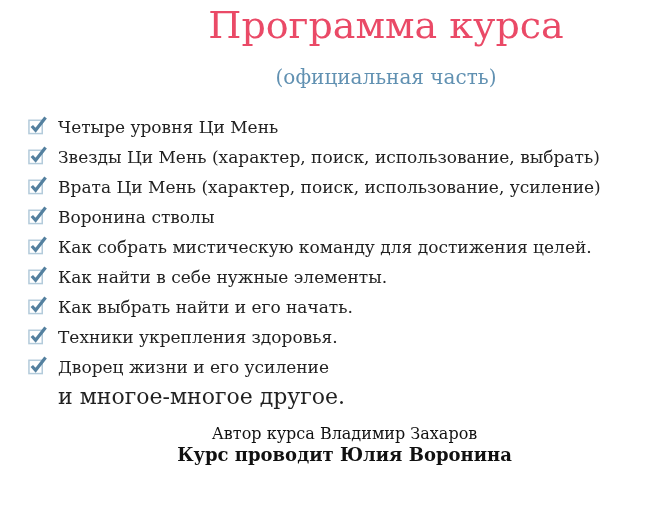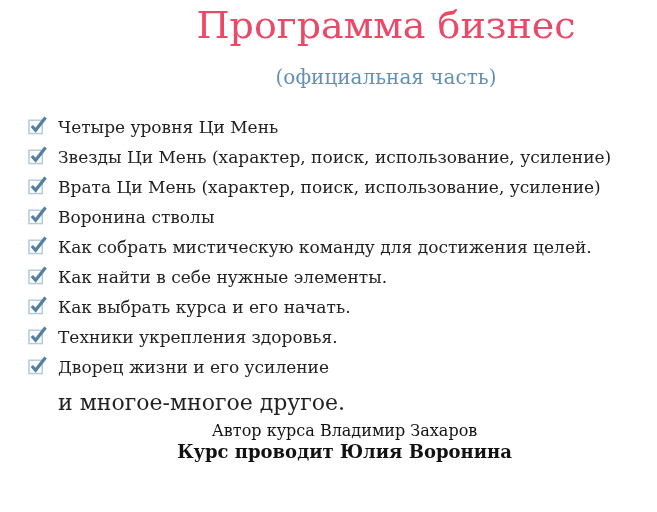--- a/index.html
+++ b/index.html
@@ -26,21 +26,21 @@
     color: var(--color-title, #ea4a67);
   }
   .subtitle {
     margin-top: 17px;
     font-size: 20px;
     line-height: 1.2;
     color: var(--color-subtitle, #6191b2);
   }
   .topics-list {
     list-style: none;
-    margin: 26px 0 6px 28px;
+    margin: 26px 0 0 28px;
     padding: 0;
   }
   .topic-row {
     display: flex;
     align-items: flex-start;
     height: 30px;
     box-sizing: border-box;
   }
   .check-icon {
     width: 19px;
@@ -71,58 +71,59 @@
     box-sizing: border-box;
   }
   .continuation-text {
     display: inline-block;
     margin-top: 2px;
     font-size: 22px;
     line-height: 20px;
     color: var(--color-body_text, #212121);
   }
   .footer {
+    margin-top: 9px;
     color: var(--color-footer_text, #111111);
     padding-left: 32px;
   }
   .footer-author {
     font-size: 16px;
     line-height: 20px;
   }
   .footer-host {
     font-size: 18px;
     line-height: 22px;
     font-weight: bold;
   }
 </style>
 </head>
 <body>
 
 <div class="page">
 
   <div class="centered-block">
-    <h1 class="title">Программа бизнес</h1>
+    <h1 class="title">Программа курса</h1>
     <div class="subtitle">(официальная часть)</div>
   </div>
 
   <ul class="topics-list">
   <li class="topic-row">
     <svg class="check-icon" viewBox="0 0 20 20" aria-hidden="true">
       <rect class="box" x="1" y="4.5" width="14" height="14"></rect>
       <path class="mark" d="M4 10.5 L8 15 L18.5 1.5"></path>
     </svg>
     <span class="topic-label">Четыре уровня Ци Мень</span>
   </li>
 
   <li class="topic-row">
     <svg class="check-icon" viewBox="0 0 20 20" aria-hidden="true">
       <rect class="box" x="1" y="4.5" width="14" height="14"></rect>
       <path class="mark" d="M4 10.5 L8 15 L18.5 1.5"></path>
     </svg>
-    <span class="topic-label">Звезды Ци Мень (характер, поиск, использование, усиление)</span>
+    <span class="topic-label">Звезды Ци Мень (характер, поиск, использование, выбрать)</span>
   </li>
 
   <li class="topic-row">
     <svg class="check-icon" viewBox="0 0 20 20" aria-hidden="true">
       <rect class="box" x="1" y="4.5" width="14" height="14"></rect>
       <path class="mark" d="M4 10.5 L8 15 L18.5 1.5"></path>
     </svg>
     <span class="topic-label">Врата Ци Мень (характер, поиск, использование, усиление)</span>
   </li>
 
@@ -148,21 +149,21 @@
       <path class="mark" d="M4 10.5 L8 15 L18.5 1.5"></path>
     </svg>
     <span class="topic-label">Как найти в себе нужные элементы.</span>
   </li>
 
   <li class="topic-row">
     <svg class="check-icon" viewBox="0 0 20 20" aria-hidden="true">
       <rect class="box" x="1" y="4.5" width="14" height="14"></rect>
       <path class="mark" d="M4 10.5 L8 15 L18.5 1.5"></path>
     </svg>
-    <span class="topic-label">Как выбрать курса и его начать.</span>
+    <span class="topic-label">Как выбрать найти и его начать.</span>
   </li>
 
   <li class="topic-row">
     <svg class="check-icon" viewBox="0 0 20 20" aria-hidden="true">
       <rect class="box" x="1" y="4.5" width="14" height="14"></rect>
       <path class="mark" d="M4 10.5 L8 15 L18.5 1.5"></path>
     </svg>
     <span class="topic-label">Техники укрепления здоровья.</span>
   </li>
 

